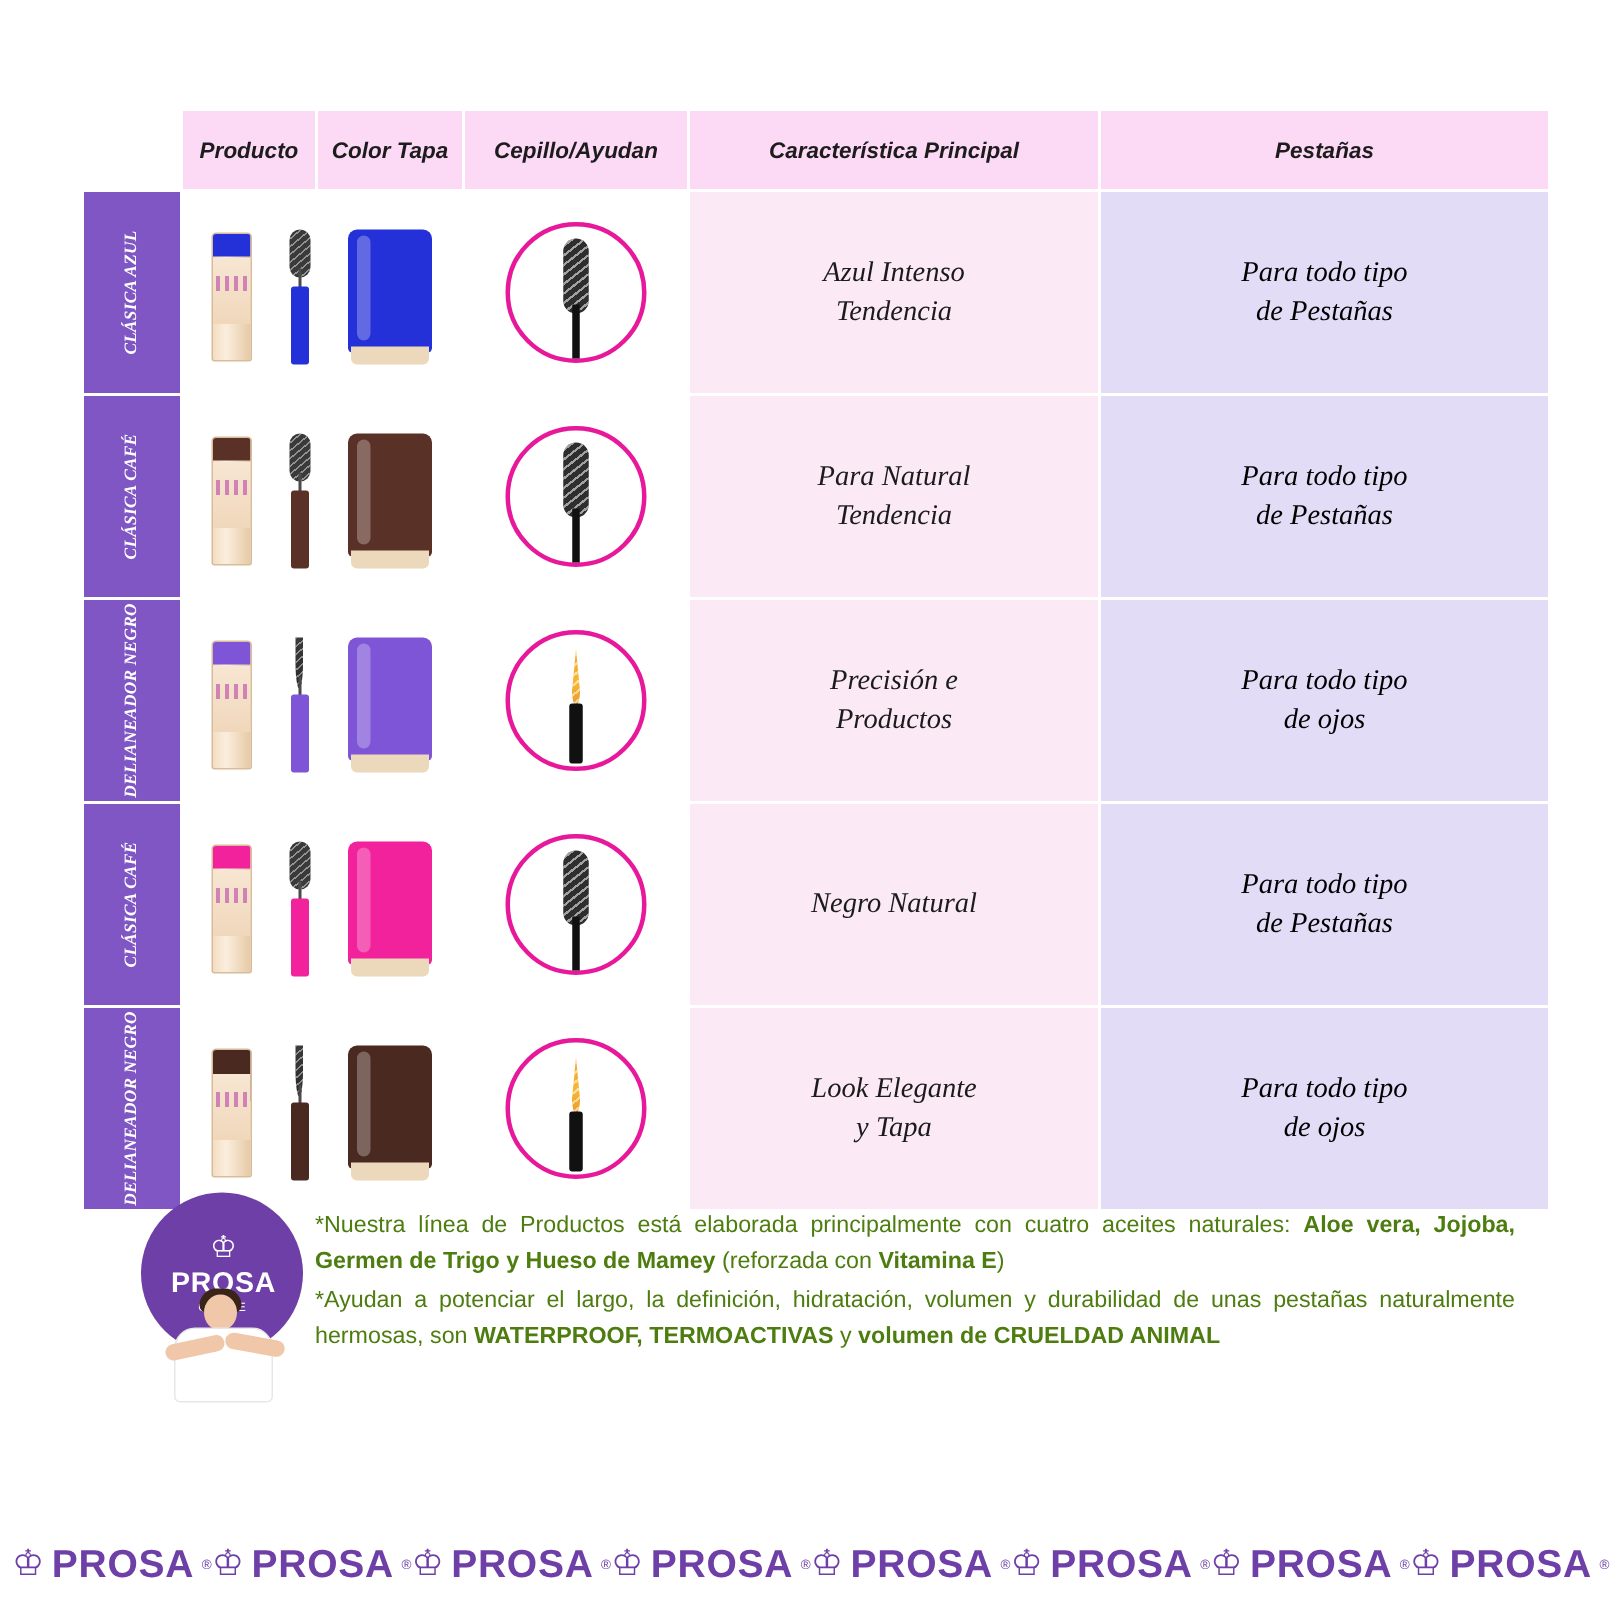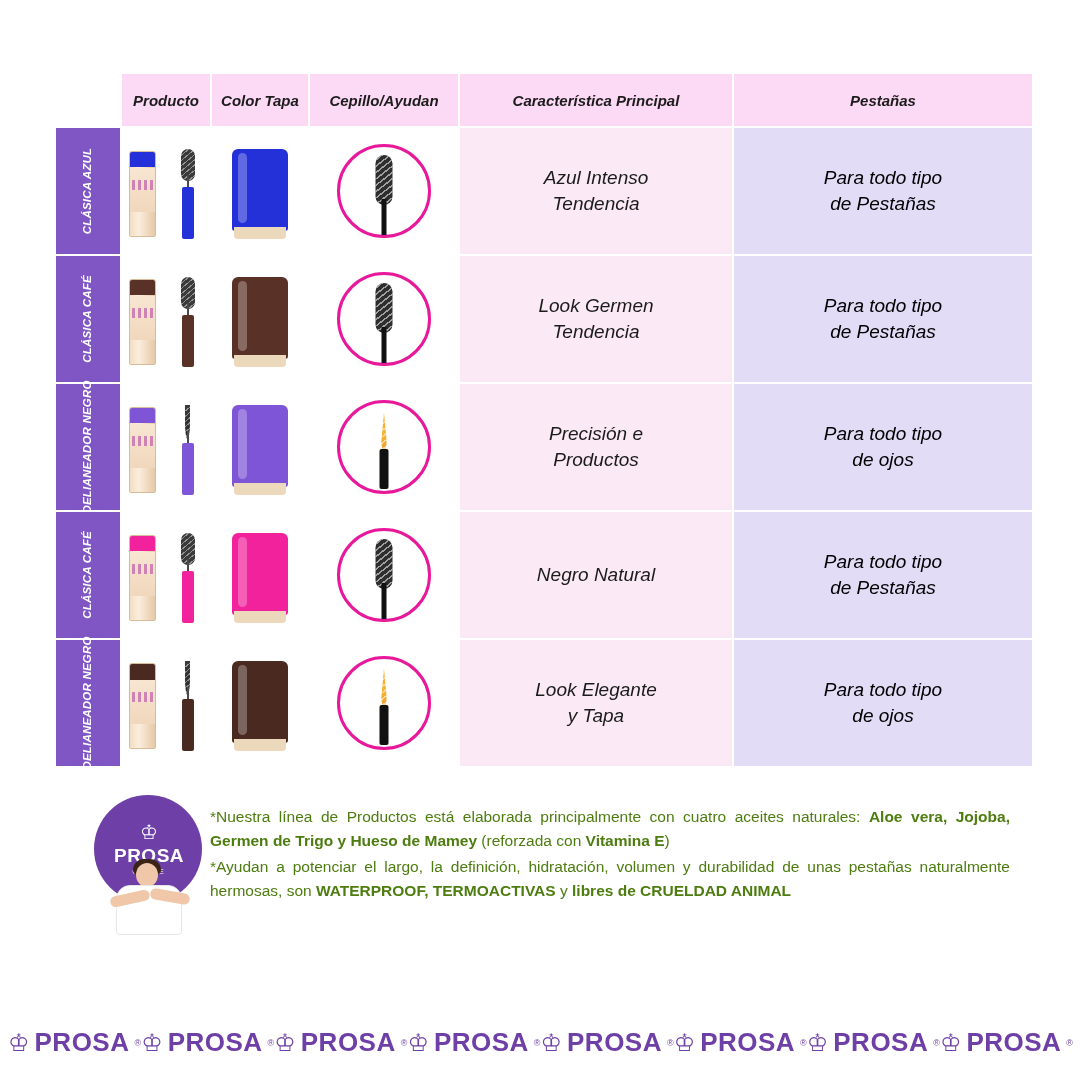--- a/index.html
+++ b/index.html
@@ -41,21 +41,21 @@
   th.col-pest { font-style: italic; }
 
   
   col.c-label { width: 64px; }
   col.c-prod  { width: 88px; }
   col.c-tapa  { width: 96px; }
   col.c-cep   { width: 148px; }
   col.c-car   { width: 272px; }
   col.c-pes   { width: 298px; }
 
-  td { padding: 1px; vertical-align: middle; }
+  td { padding: 13px; vertical-align: middle; font-family: Liberation Serif, serif; }
 
   td.rowlabel {
     background: #7f56c4;
     width: 64px;
     position: relative;
     height: 126px;
   }
   td.rowlabel .vert {
     position: absolute;
     left: 50%; top: 50%;
@@ -399,21 +399,21 @@
               <div class="base"></div>
             </div>
           </td>
           <td class="cell-cep">
             <div class="circlefig">
               <div class="cb-brush"></div>
                 <div class="cb-stem"></div>
             </div>
           </td>
           <td class="cell-car">
-            <div>Look Germen</div>
+            <div>Para Natural</div>
             <div>Tendencia</div>
           </td>
           <td class="cell-pes">
             <div>Para todo tipo</div>
             <div>de Pestañas</div>
           </td>
         </tr>
 
         <tr>
           <td class="rowlabel">
@@ -548,21 +548,21 @@
       <div class="armL"></div>
       <div class="armR"></div>
     </div>
   </div>
 
   <div class="note">
     <p>
       <span>*Nuestra línea de Productos está elaborada principalmente con cuatro aceites naturales: </span><b>Aloe vera, Jojoba, Germen de Trigo y Hueso de Mamey</b><span> (reforzada con </span><b>Vitamina E</b><span>)</span>
     </p>
     <p>
-      <span>*Ayudan a potenciar el largo, la definición, hidratación, volumen y durabilidad de unas pestañas naturalmente hermosas, son </span><b>WATERPROOF, TERMOACTIVAS</b><span> y </span><b>libres de CRUELDAD ANIMAL</b>
+      <span>*Ayudan a potenciar el largo, la definición, hidratación, volumen y durabilidad de unas pestañas naturalmente hermosas, son </span><b>WATERPROOF, TERMOACTIVAS</b><span> y </span><b>volumen de CRUELDAD ANIMAL</b>
     </p>
   </div>
 
   <div class="strip">
     <div class="brand">
       <span class="mark">♔</span>
       <span class="wordmark">PROSA</span>
       <span class="reg">®</span>
     </div>
     <div class="brand">

